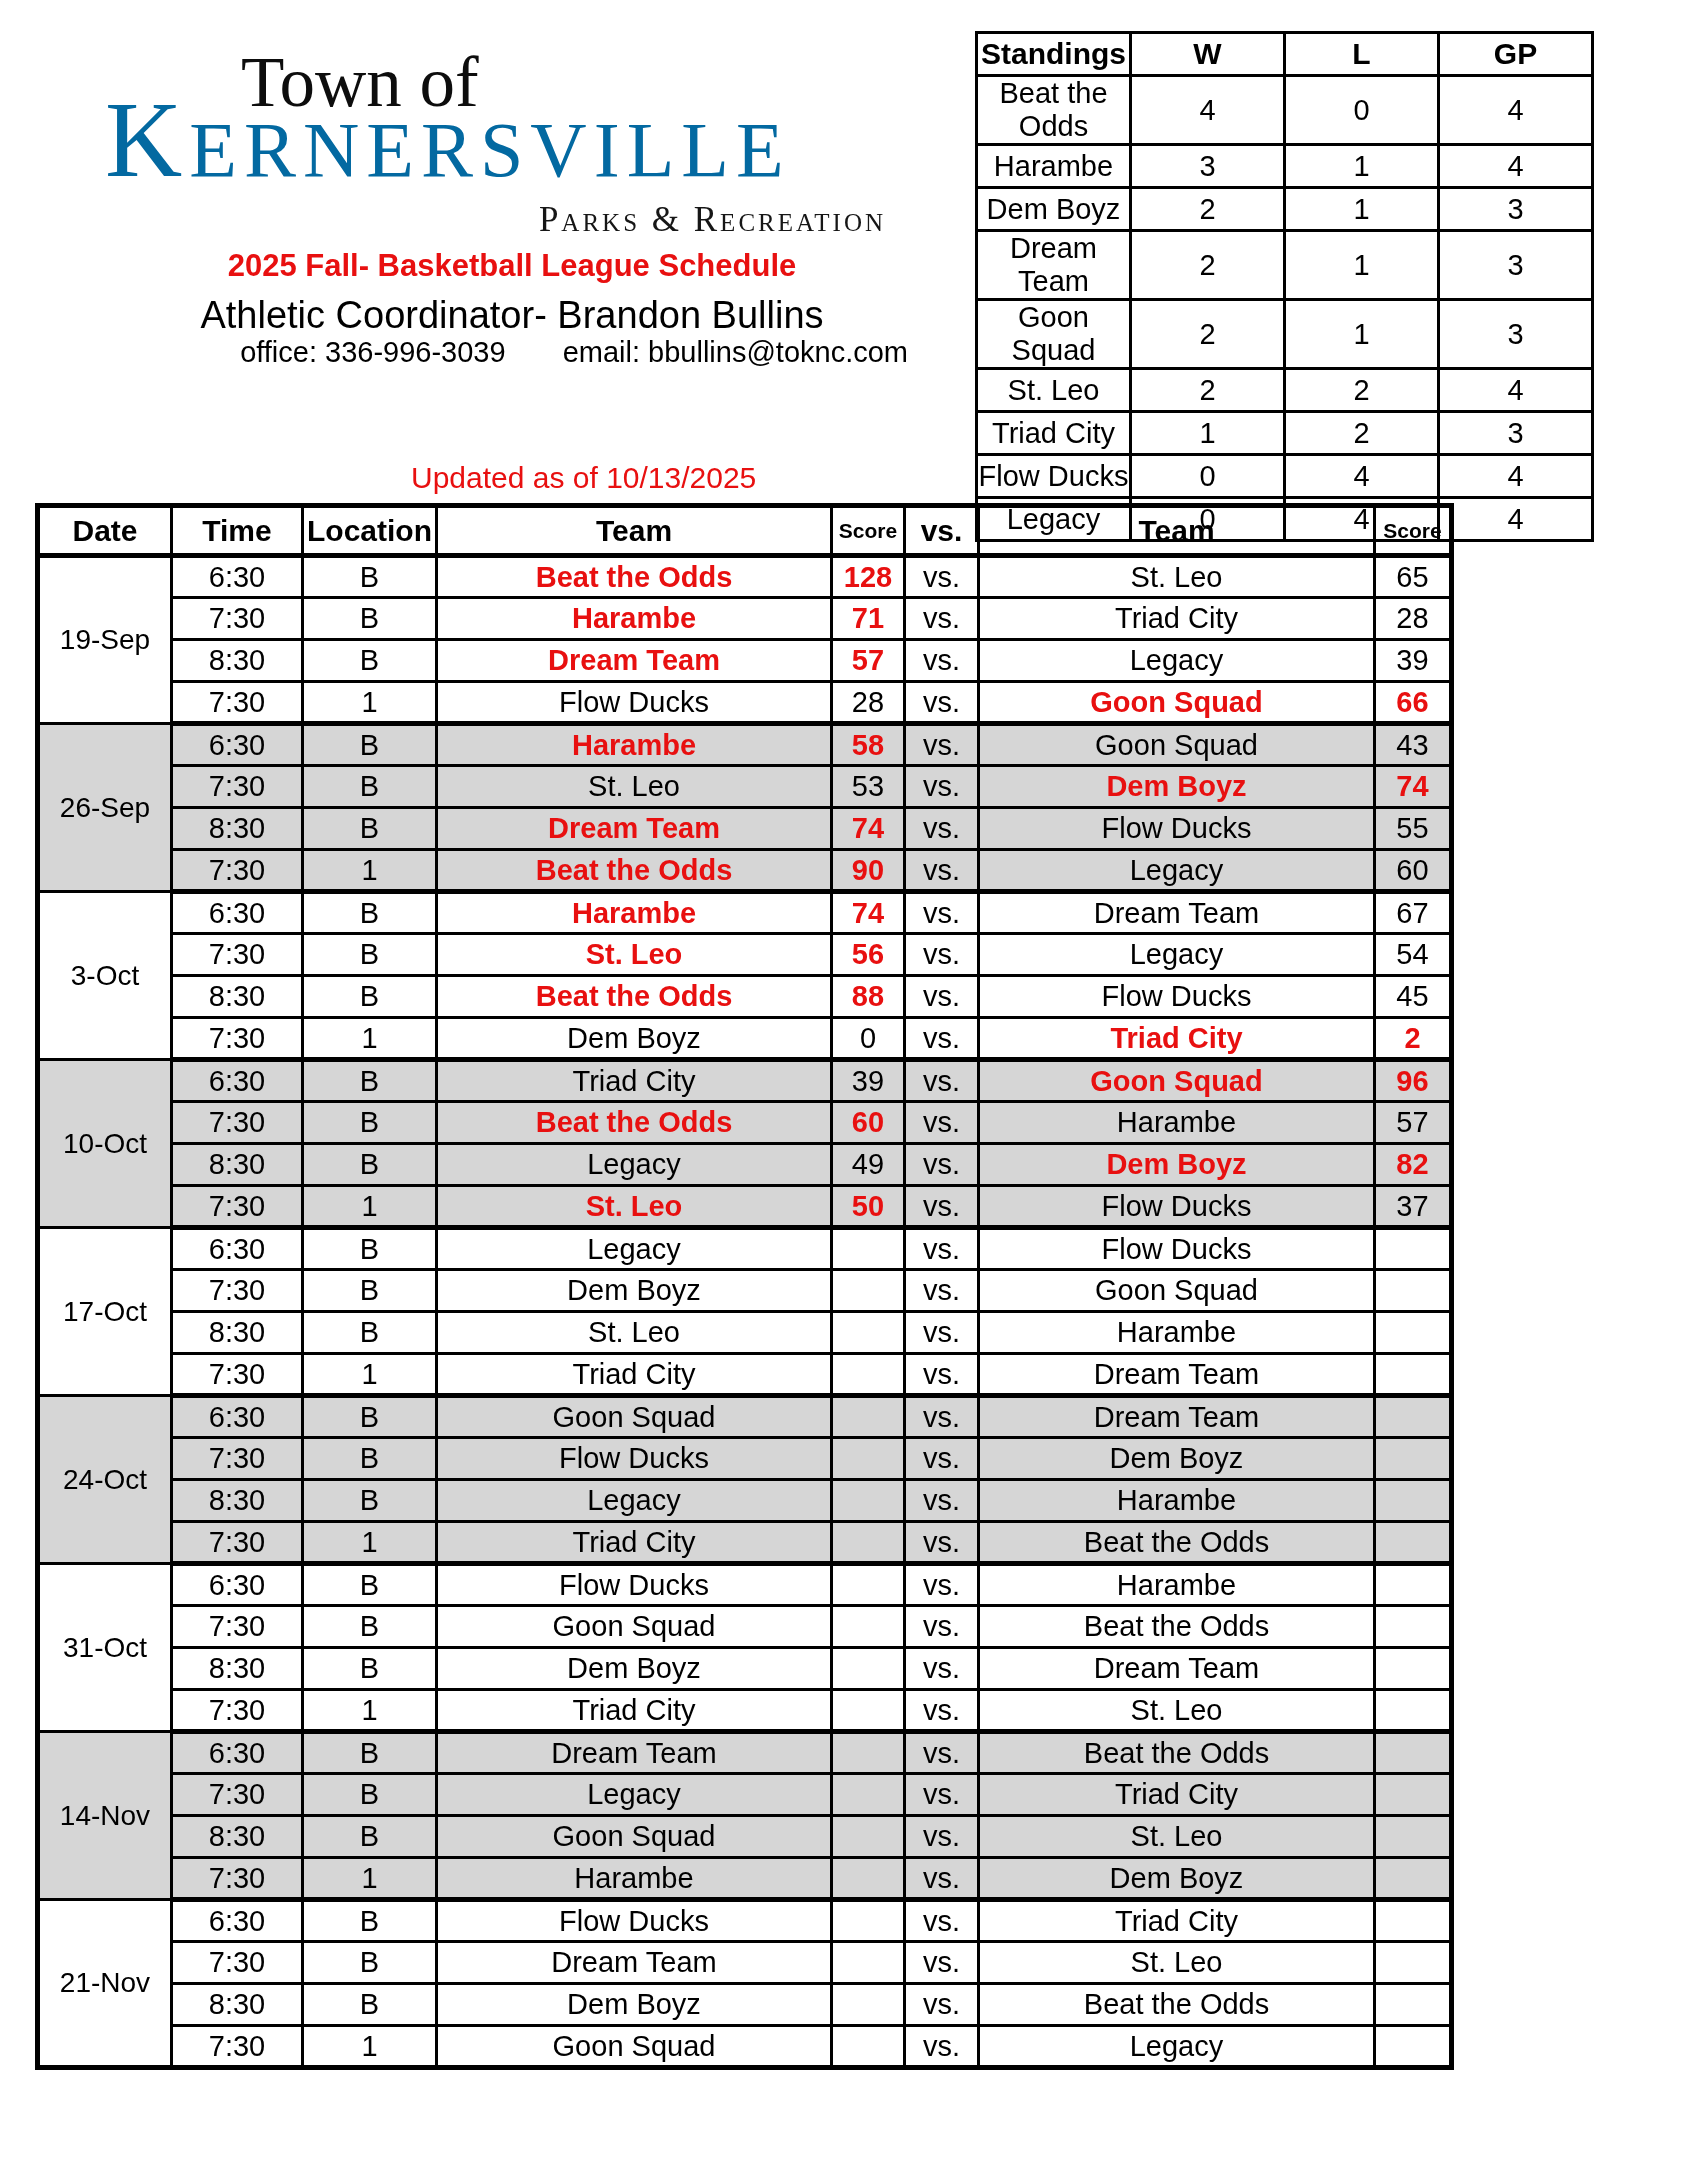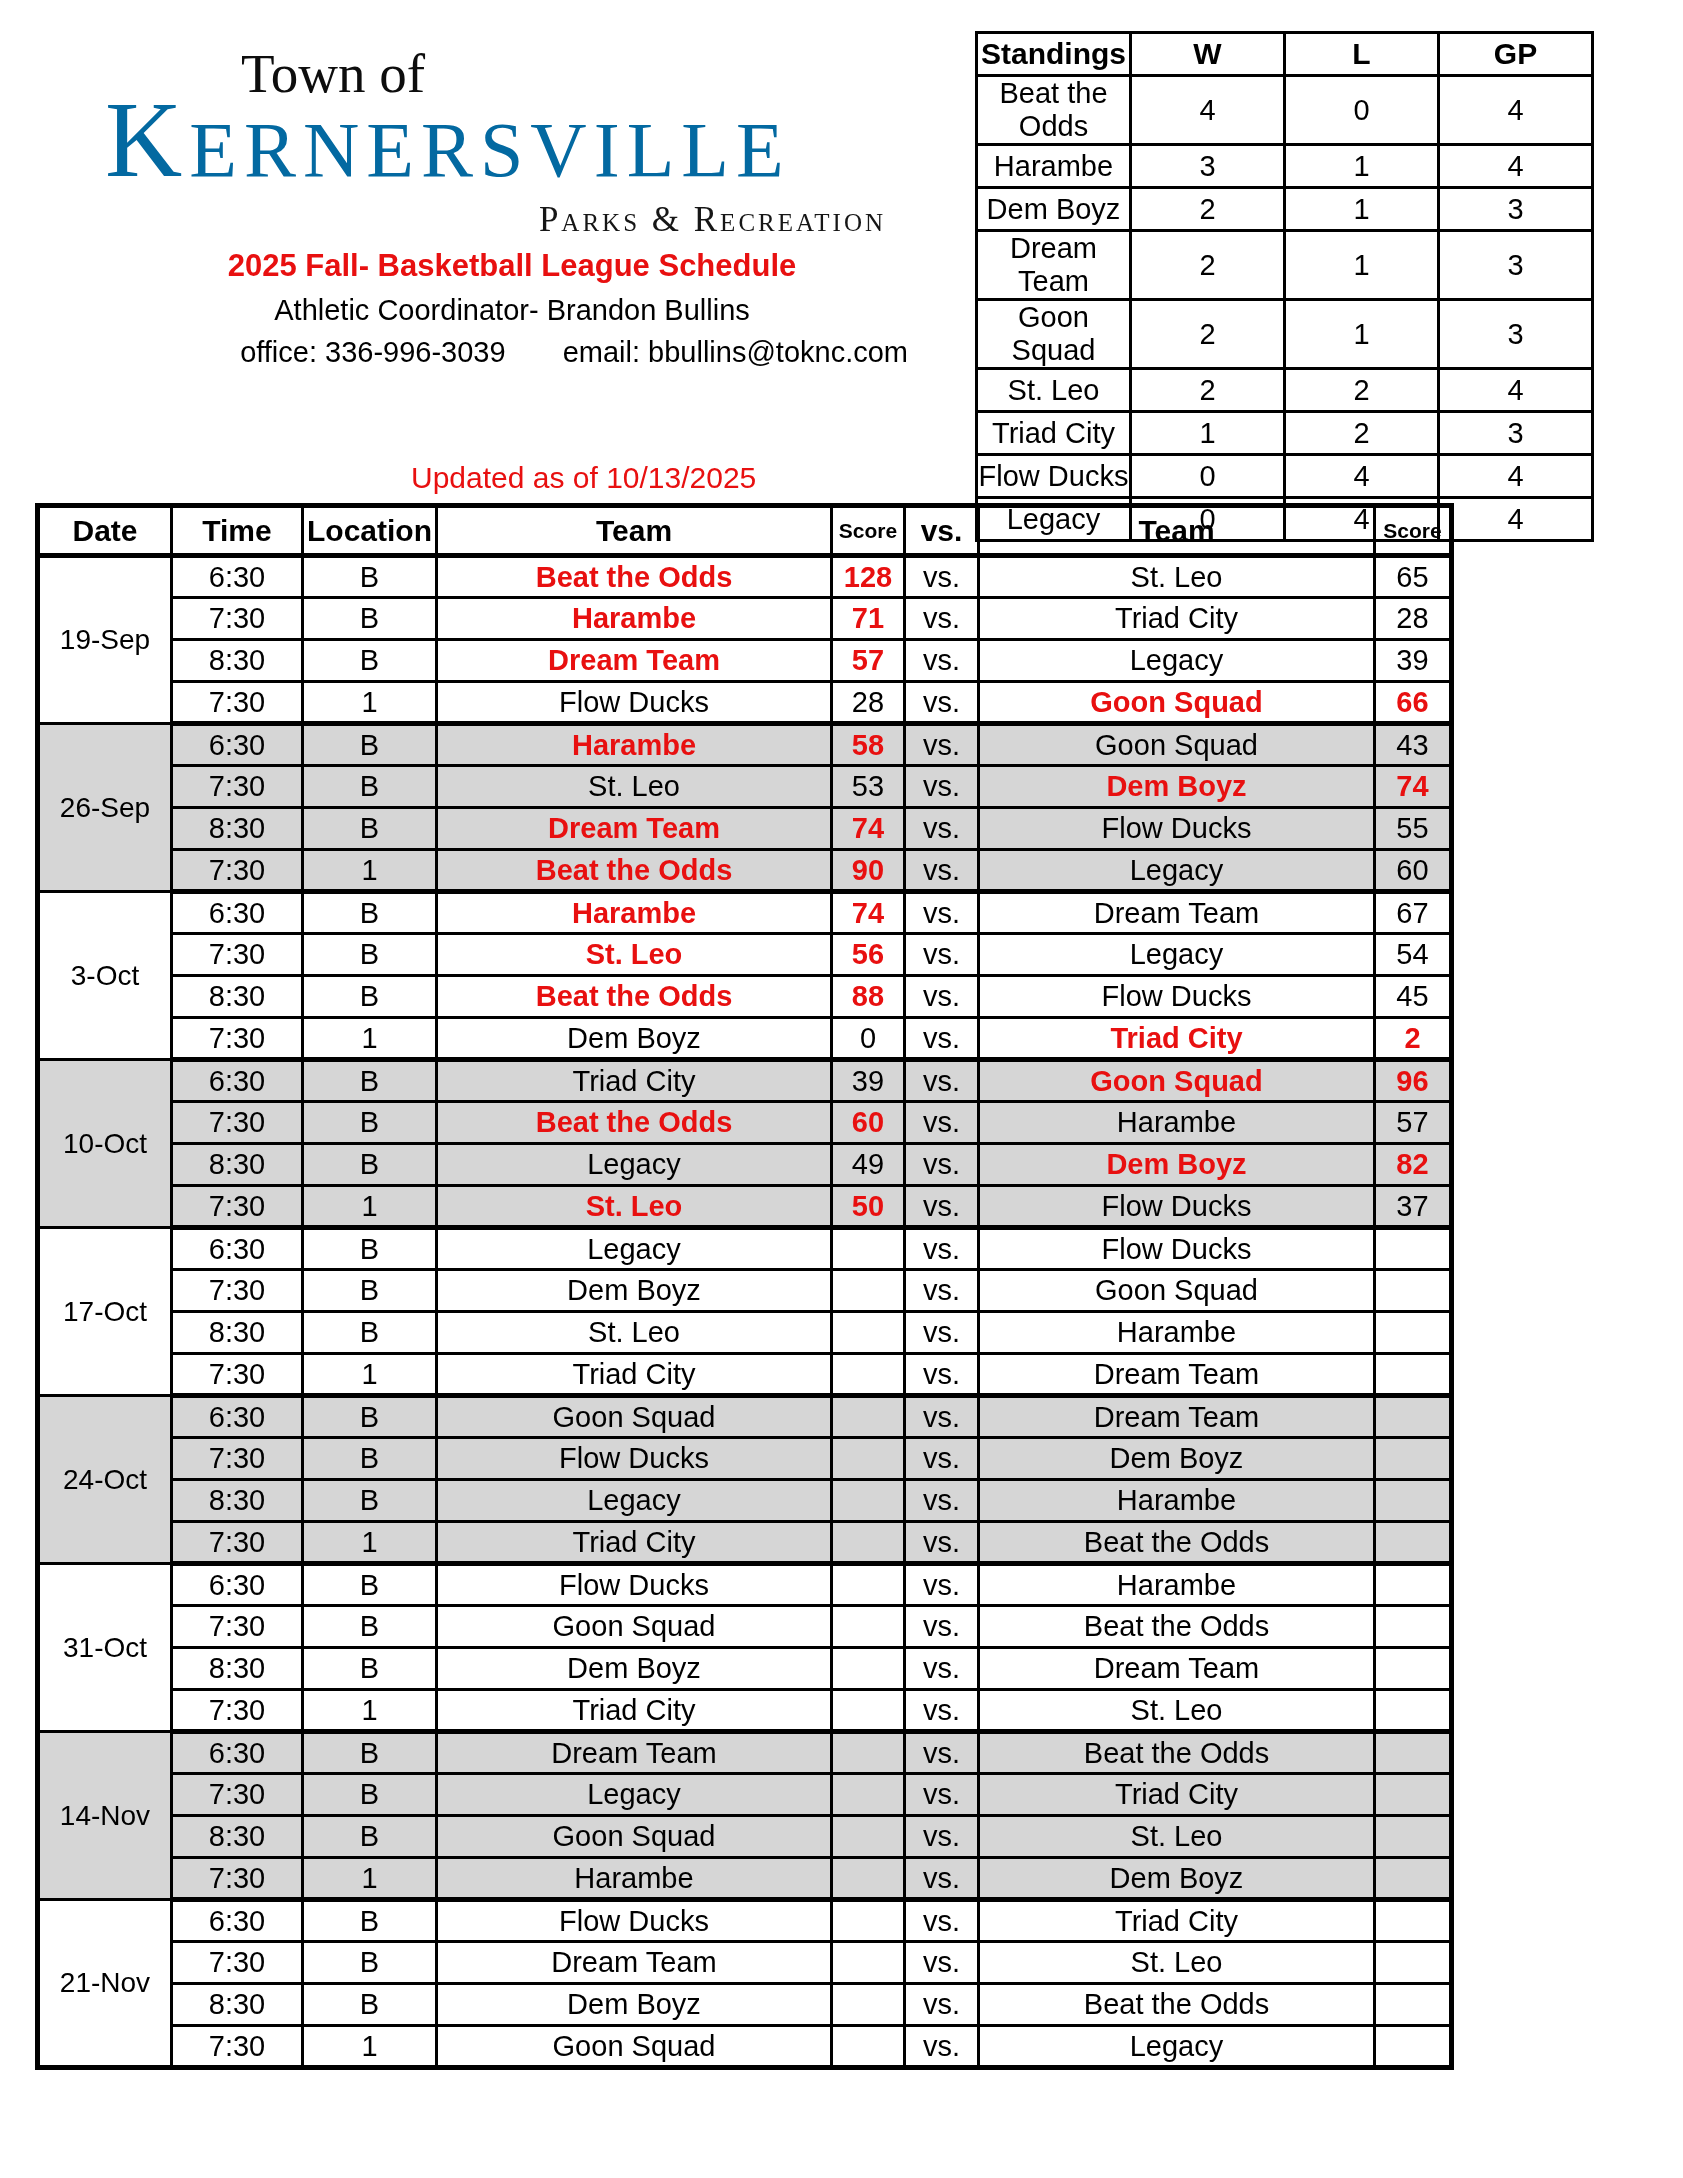--- a/index.html
+++ b/index.html
@@ -2,26 +2,26 @@
 <html style="--accent-red: #e81010; --shade: #d6d6d6;"><head>
 <meta charset="utf-8">
 <style>
   html,body{margin:0;padding:0;background:#ffffff;}
   body{width:1683px;height:2178px;position:relative;font-family:"Liberation Sans",sans-serif;color:#000;}
   :root{
     --accent-red:#e81010;
     --shade:#d6d6d6;
   }
   
-  .town-of{position:absolute;left:241px;top:42px;font-family:"Liberation Serif",serif;font-size:55px;color:#0d0d0d;white-space:nowrap;}
+  .town-of{position:absolute;left:241px;top:42px;font-family:"Liberation Serif",serif;font-size:71px;color:#0d0d0d;white-space:nowrap;}
   .town-name{position:absolute;left:105px;top:85px;font-family:"Liberation Serif",serif;color:#0369a1;font-size:78px;letter-spacing:7px;line-height:111px;white-space:nowrap;}
   .town-name .cap{font-size:107px;}
   .dept{position:absolute;left:386px;top:200px;width:500px;text-align:right;font-family:"Liberation Serif",serif;font-variant:small-caps;font-size:35px;letter-spacing:3px;color:#161616;white-space:nowrap;}
   .league-title{position:absolute;left:116px;top:248px;width:792px;text-align:center;font-size:31px;font-weight:bold;color:var(--accent-red);white-space:nowrap;}
-  .coordinator{position:absolute;left:116px;top:294px;width:792px;text-align:center;font-size:29px;color:#000;white-space:nowrap;}
+  .coordinator{position:absolute;left:116px;top:294px;width:792px;text-align:center;font-size:38px;color:#000;white-space:nowrap;}
   .contact{position:absolute;left:116px;top:336px;width:792px;text-align:right;font-size:29px;color:#000;white-space:nowrap;}
   .contact .email{margin-left:57px;}
   
   table{border-collapse:collapse;border-spacing:0;}
   .standings{position:absolute;left:975px;top:31px;width:619px;table-layout:fixed;border:3px solid #d946ef;}
   .standings th,.standings td{border:3px solid #000;text-align:center;vertical-align:middle;padding:0;}
   .standings tr{height:43px;}
   .standings th{font-size:30px;font-weight:bold;}
   .standings td{font-size:29px;font-weight:normal;}
   

